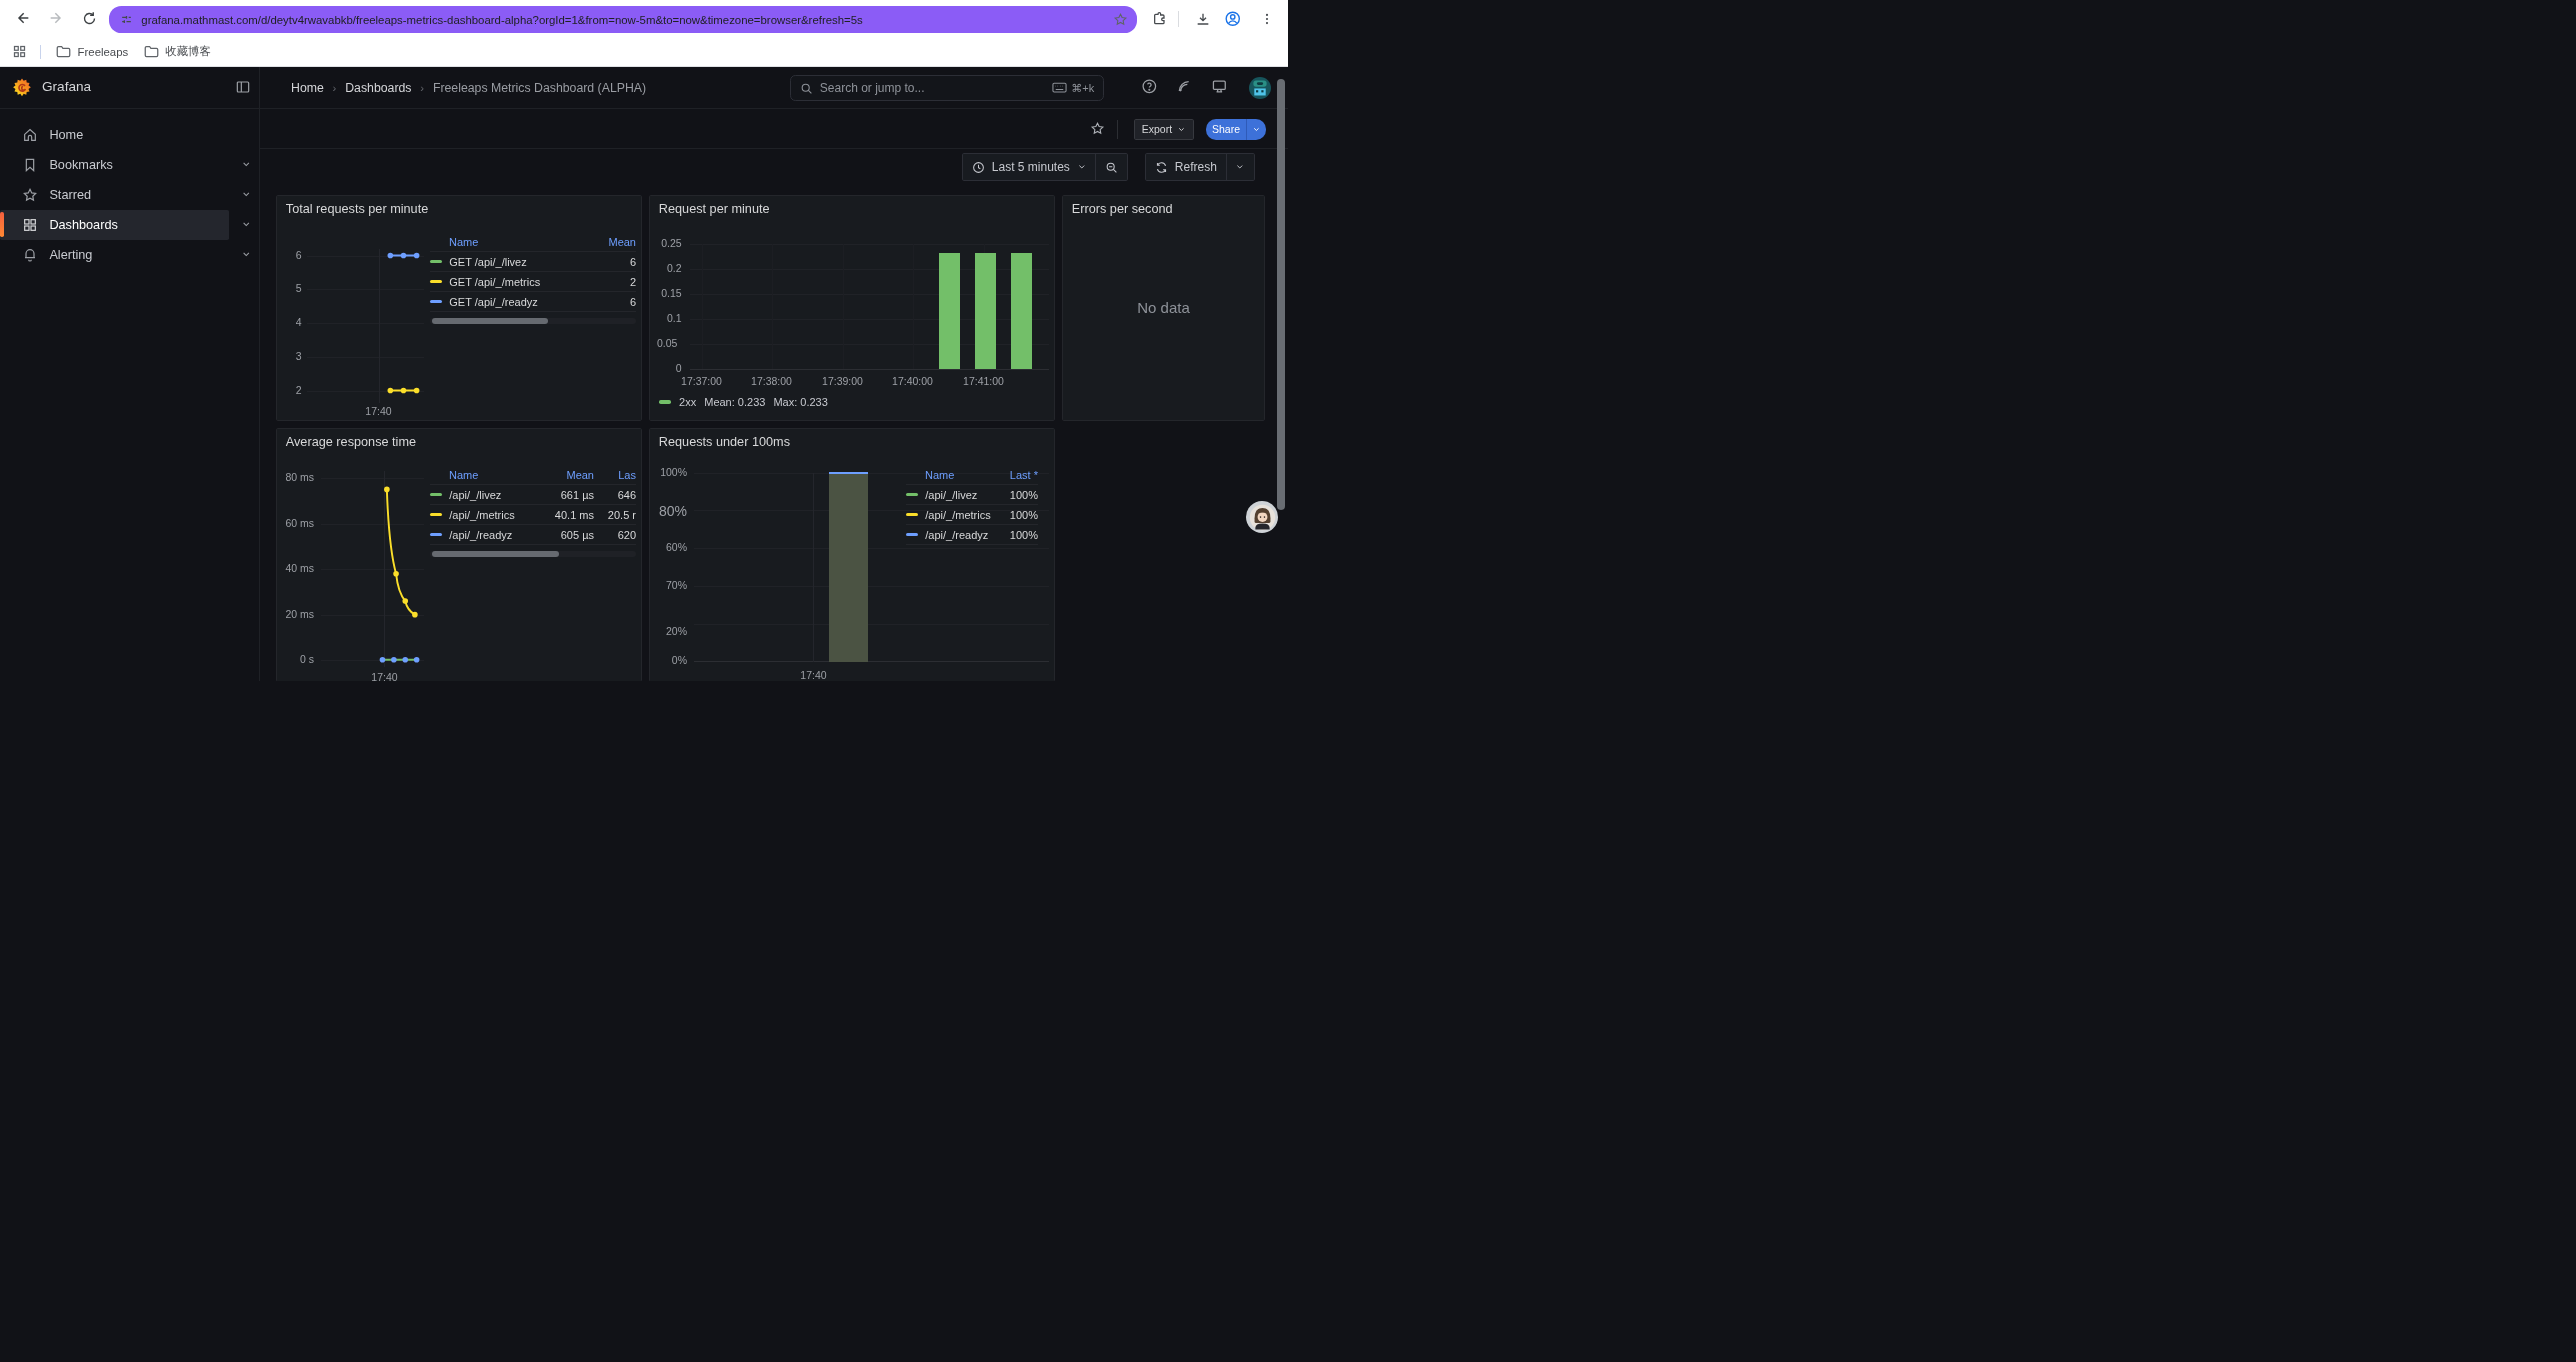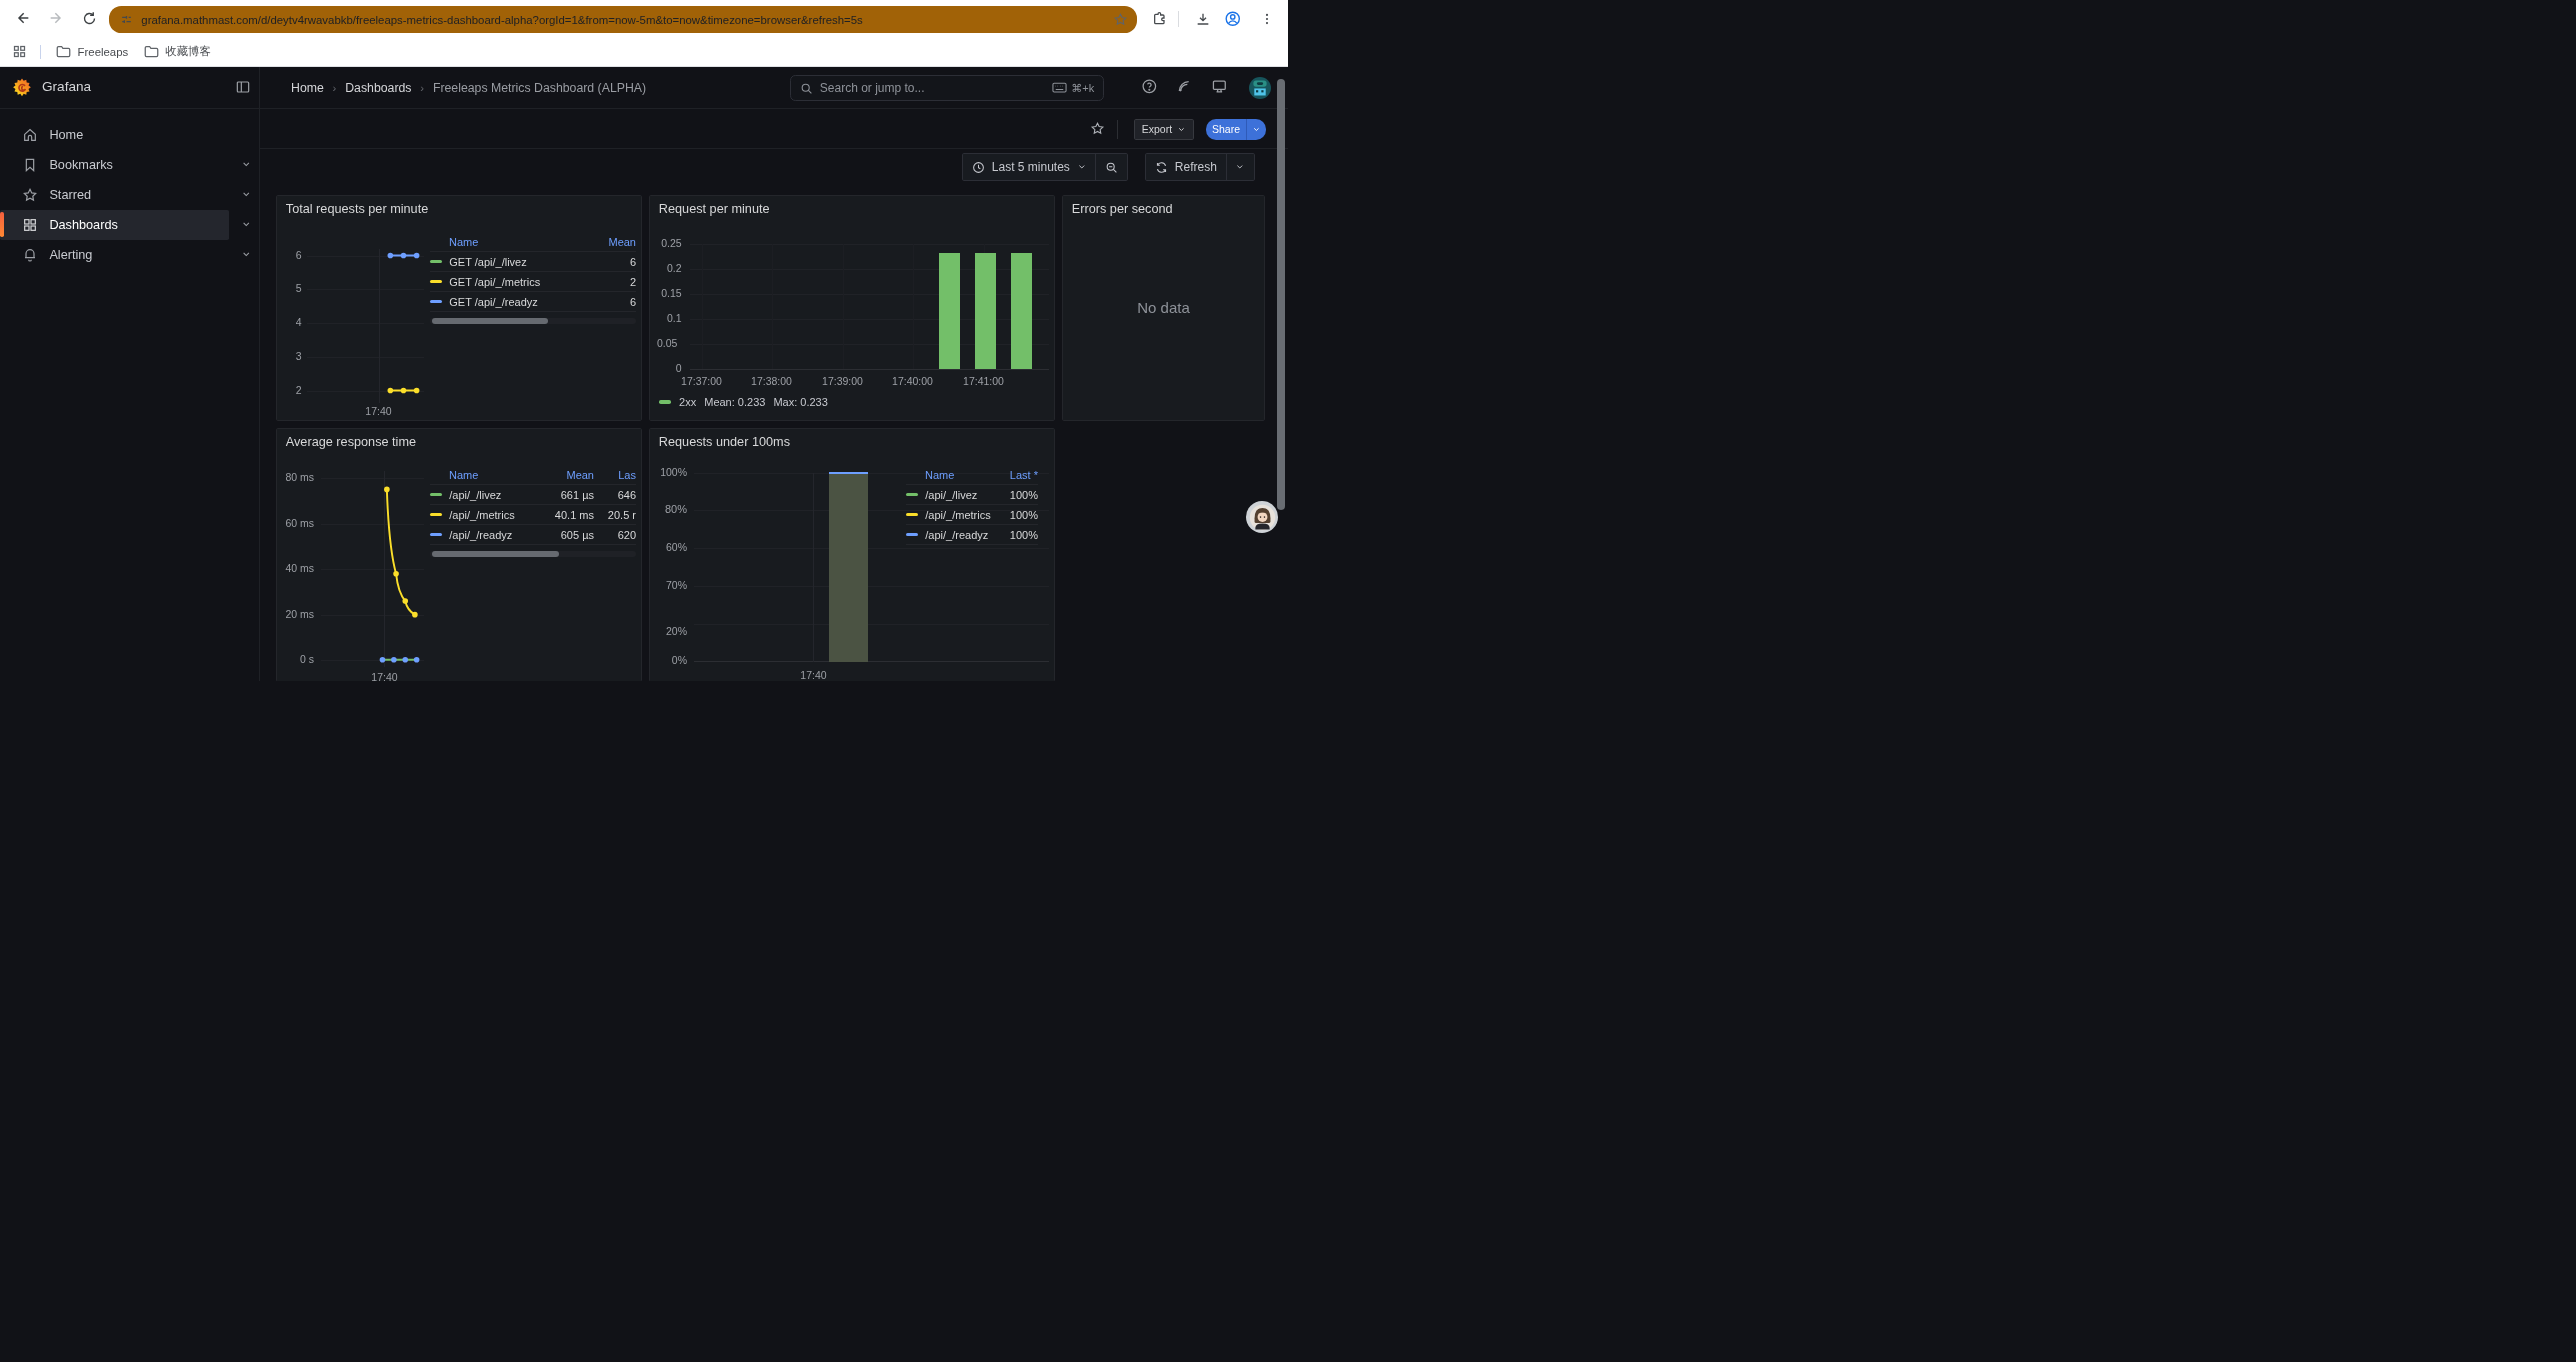--- a/index.html
+++ b/index.html
@@ -4,21 +4,21 @@
 <style>
   * { margin:0; padding:0; box-sizing:border-box; }
   html,body { width:1288px; height:681px; overflow:hidden; background:#111217;
     font-family:"Liberation Sans","DejaVu Sans",sans-serif; }
   .page { position:relative; width:1288px; height:681px; }
 
   
   .chrome-top { position:absolute; left:0; top:0; width:1288px; height:37px; background:#ffffff; }
   .nav-btn { position:absolute; top:6.1px; width:24.6px; height:24.6px; display:flex; align-items:center; justify-content:center; border-radius:50%; color:#3c4043; }
   .nav-btn.disabled { color:#b8bbbe; }
-  .urlbar { position:absolute; left:109px; top:6.1px; width:1028px; height:27px; background:#a16207; border-radius:12.3px; display:flex; align-items:center; }
+  .urlbar { position:absolute; left:109px; top:6.1px; width:1028px; height:27px; background:#8b5cf6; border-radius:12.3px; display:flex; align-items:center; }
   .urlbar .tune { margin-left:10.5px; color:#45494d; display:flex; }
   .urlbar .url-text { margin-left:8.8px; font-size:11.4px; color:#202124; white-space:nowrap; overflow:hidden; flex:1; }
   .urlbar .url-star { margin-right:8.8px; color:#5f6368; display:flex; }
   .chrome-ic { position:absolute; top:8px; width:21px; height:21px; display:flex; align-items:center; justify-content:center; color:#45494d; }
   .chrome-sep { position:absolute; top:10.5px; width:0.9px; height:16px; background:#dadce0; }
 
   .bookmarks-bar { position:absolute; left:0; top:37px; width:1288px; height:30px; background:#ffffff; border-bottom:0.9px solid #dfe1e5; display:flex; align-items:center; }
   .bm-apps { margin-left:12.3px; color:#5f6368; display:flex; }
   .bm-sep { width:0.9px; height:14px; background:#c8d3ec; margin-left:12.3px; }
   .bm-item { display:flex; align-items:center; gap:6.1px; margin-left:16px; font-size:11.4px; color:#474a4e; }
@@ -580,21 +580,21 @@
                 <div class="lt-thumb" style="width:127px;"></div>
               </div>
           </div>
         </div>
 
         <div class="panel" style="width:406px;height:254px;">
           <div class="p-title">Requests under 100ms</div>
           <div class="p-body" id="c5-plot">
               <div style="position: absolute; font-size: 10.5px; color: rgb(157, 160, 166); left: 0px; top: 8.8px; width: 30px; text-align: right;">100%</div>
               <div style="position: absolute; background: rgb(32, 34, 39); left: 37px; top: 16px; width: 355px; height: 0.9px;"></div>
-              <div style="position: absolute; font-size: 11px; color: rgb(157, 160, 166); left: 0px; top: 46px; width: 30px; text-align: right;">80%</div>
+              <div style="position: absolute; font-size: 14px; color: rgb(157, 160, 166); left: 0px; top: 46px; width: 30px; text-align: right;">80%</div>
               <div style="position: absolute; background: rgb(32, 34, 39); left: 37px; top: 53px; width: 355px; height: 0.9px;"></div>
               <div style="position: absolute; font-size: 10.5px; color: rgb(157, 160, 166); left: 0px; top: 84px; width: 30px; text-align: right;">60%</div>
               <div style="position: absolute; background: rgb(32, 34, 39); left: 37px; top: 91px; width: 355px; height: 0.9px;"></div>
               <div style="position: absolute; font-size: 10.5px; color: rgb(157, 160, 166); left: 0px; top: 122px; width: 30px; text-align: right;">70%</div>
               <div style="position: absolute; background: rgb(32, 34, 39); left: 37px; top: 129px; width: 355px; height: 0.9px;"></div>
               <div style="position: absolute; font-size: 10.5px; color: rgb(157, 160, 166); left: 0px; top: 160px; width: 30px; text-align: right; margin-top: 8px;">20%</div>
               <div style="position: absolute; background: rgb(32, 34, 39); left: 37px; top: 167px; width: 355px; height: 0.9px;"></div>
               <div style="position: absolute; font-size: 10.5px; color: rgb(157, 160, 166); left: 0px; top: 197px; width: 30px; text-align: right;">0%</div>
               <div style="position: absolute; left: 37px; top: 204px; width: 355px; height: 0.9px; background: rgb(44, 46, 51);"></div>
               <div style="position: absolute; left: 156px; top: 16px; width: 0.9px; height: 189px; background: rgb(36, 38, 44);"></div>

